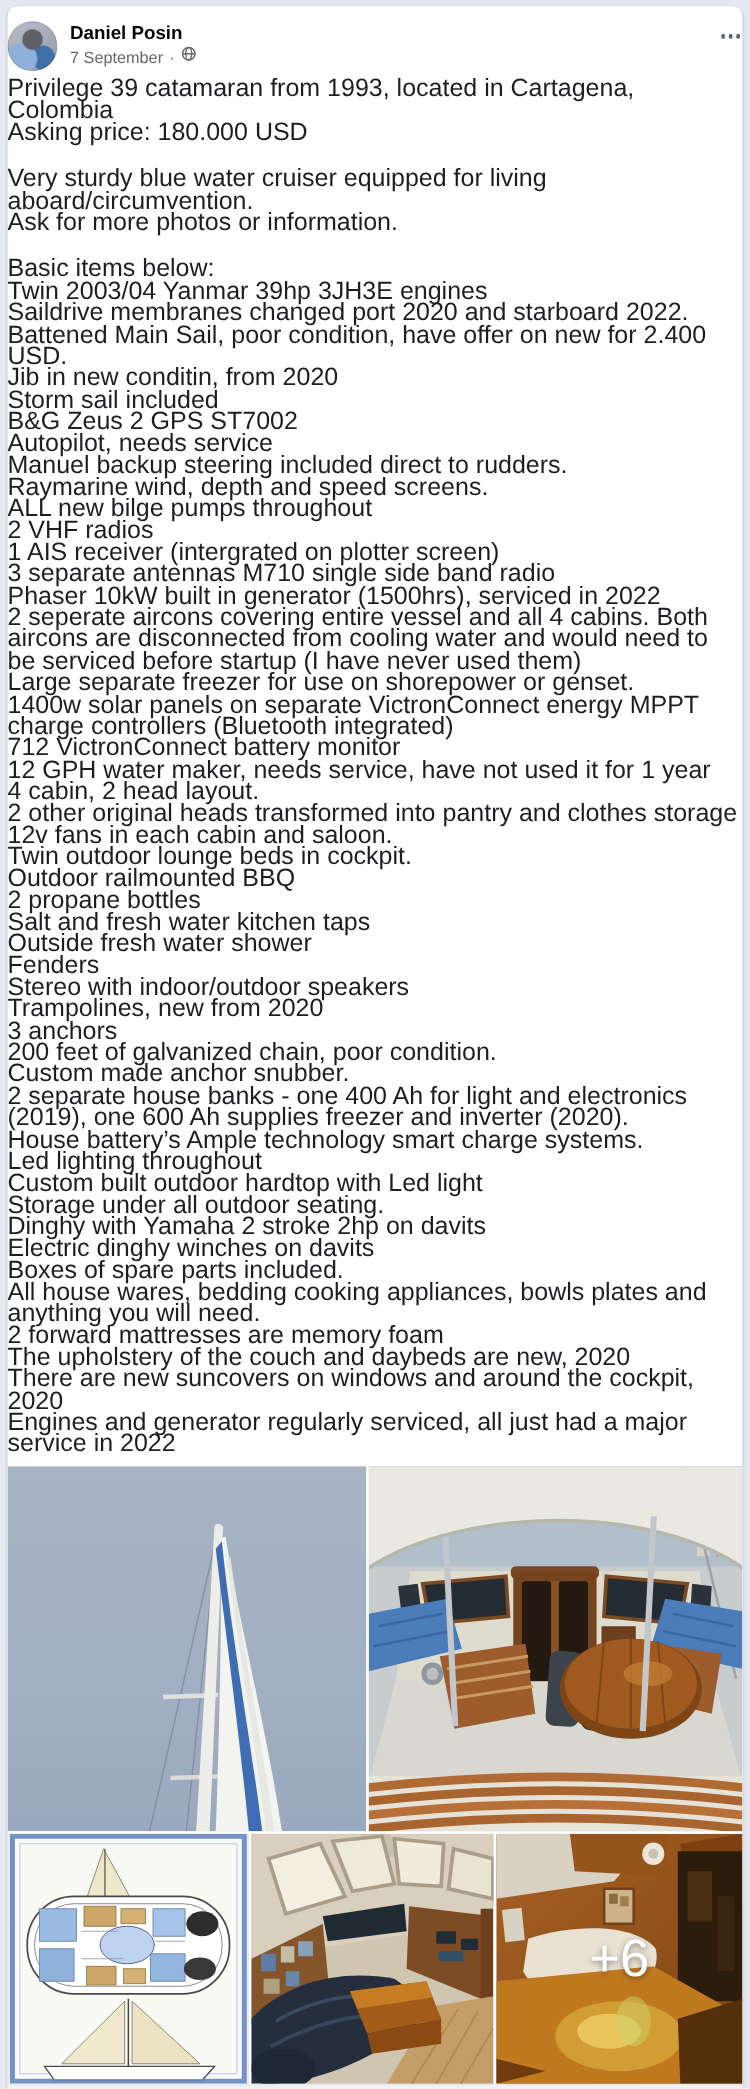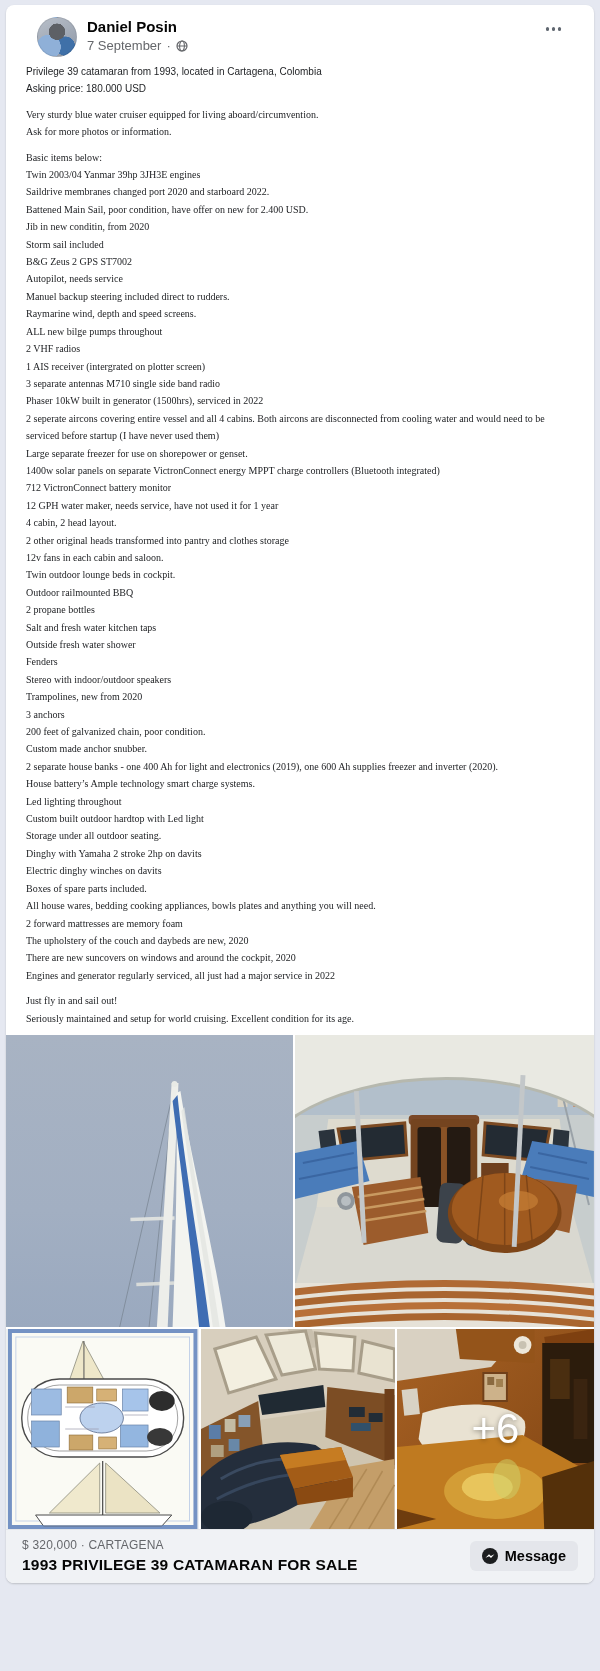--- a/index.html
+++ b/index.html
@@ -7,41 +7,41 @@
     width:600px;height:1671px;overflow:hidden;
     background:#e5e8f1;
     font-family:"Liberation Sans","DejaVu Sans",sans-serif;
     -webkit-font-smoothing:antialiased;
   }
   .card{
     position:relative;margin:5px 6px 0;background:#fff;border-radius:8px;
     box-shadow:0 1px 2px rgba(0,0,0,.18);overflow:hidden;
   }
   
-  .post-header{display:flex;align-items:flex-start;padding:12px 31px 4px;}
+  .post-header{display:flex;align-items:flex-start;padding:12px 0 4px;}
   .avatar{
     width:40px;height:40px;border-radius:50%;flex:none;cursor:pointer;
     background:
       radial-gradient(circle at 50% 36%, #5d6065 0 26%, rgba(93,96,101,0) 27%),
       radial-gradient(circle at 28% 76%, #8fb0d8 0 30%, rgba(143,176,216,0) 31%),
       radial-gradient(circle at 72% 74%, #3f70a8 0 24%, rgba(63,112,168,0) 25%),
       linear-gradient(150deg,#b8bfc9,#8f98a6);
     border:1px solid rgba(0,0,0,.08);box-sizing:border-box;
   }
   .head-meta{margin-left:10px;flex:1;min-width:0;}
   .author{font-size:15px;font-weight:700;color:#050505;line-height:19px;cursor:pointer;}
-  .subline{display:flex;align-items:center;gap:4px;font-size:13px;color:#65676b;line-height:17px;margin-top:1px;}
+  .subline{display:flex;align-items:flex-start;gap:4px;font-size:13px;color:#65676b;line-height:17px;margin-top:1px;}
   .subline .sep{margin:0 1px;}
   .globe{display:inline-flex;align-items:center;}
   .more-btn{margin-left:auto;display:flex;align-items:center;gap:2.5px;padding:10px 2px 0 10px;cursor:pointer;}
   .more-btn i{width:3.5px;height:3.5px;border-radius:50%;background:#606770;display:block;}
   
-  .post-text{padding:2px 20px 0;font-size:10px;line-height:17.4px;color:#1c1e21;}
+  .post-text{padding:2px 0 0;font-size:20px;line-height:17.4px;color:#1c1e21;}
   .para{white-space:pre-line;}
-  .para + .para{margin-top:8px;font-family:Liberation Serif, serif;}
+  .para + .para{margin-top:20px;}
   
   .photo-grid{margin-top:8px;background:#fff;}
   .row1{display:grid;grid-template-columns:49fr 51fr;gap:2px;height:292px;}
   .row2{display:grid;grid-template-columns:1fr 1fr 1.02fr;gap:2px;height:200px;margin-top:2px;}
   .ph{position:relative;overflow:hidden;cursor:pointer;background:#d8d8d8;}
   .ph svg{display:block;width:100%;height:100%;}
   .more-overlay{
     position:absolute;inset:0;display:flex;align-items:center;justify-content:center;
     color:#fff;font-size:42px;font-weight:400;text-shadow:0 1px 5px rgba(0,0,0,.4);
   }
@@ -131,22 +131,20 @@
 Custom built outdoor hardtop with Led light
 Storage under all outdoor seating.
 Dinghy with Yamaha 2 stroke 2hp on davits
 Electric dinghy winches on davits
 Boxes of spare parts included.
 All house wares, bedding cooking appliances, bowls plates and anything you will need.
 2 forward mattresses are memory foam
 The upholstery of the couch and daybeds are new, 2020
 There are new suncovers on windows and around the cockpit, 2020
 Engines and generator regularly serviced, all just had a major service in 2022</div>
-    <div class="para">Just fly in and sail out!
-Seriously maintained and setup for world cruising. Excellent condition for its age.</div>
   </div>
 
   <div class="photo-grid">
     <div class="row1">
 
       <div class="ph">
         <svg viewBox="0 0 293 292" preserveAspectRatio="none">
           <defs>
             <linearGradient id="gA" x1="0" y1="0" x2="0" y2="1">
               <stop offset="0" stop-color="#a8b3c3"></stop>

